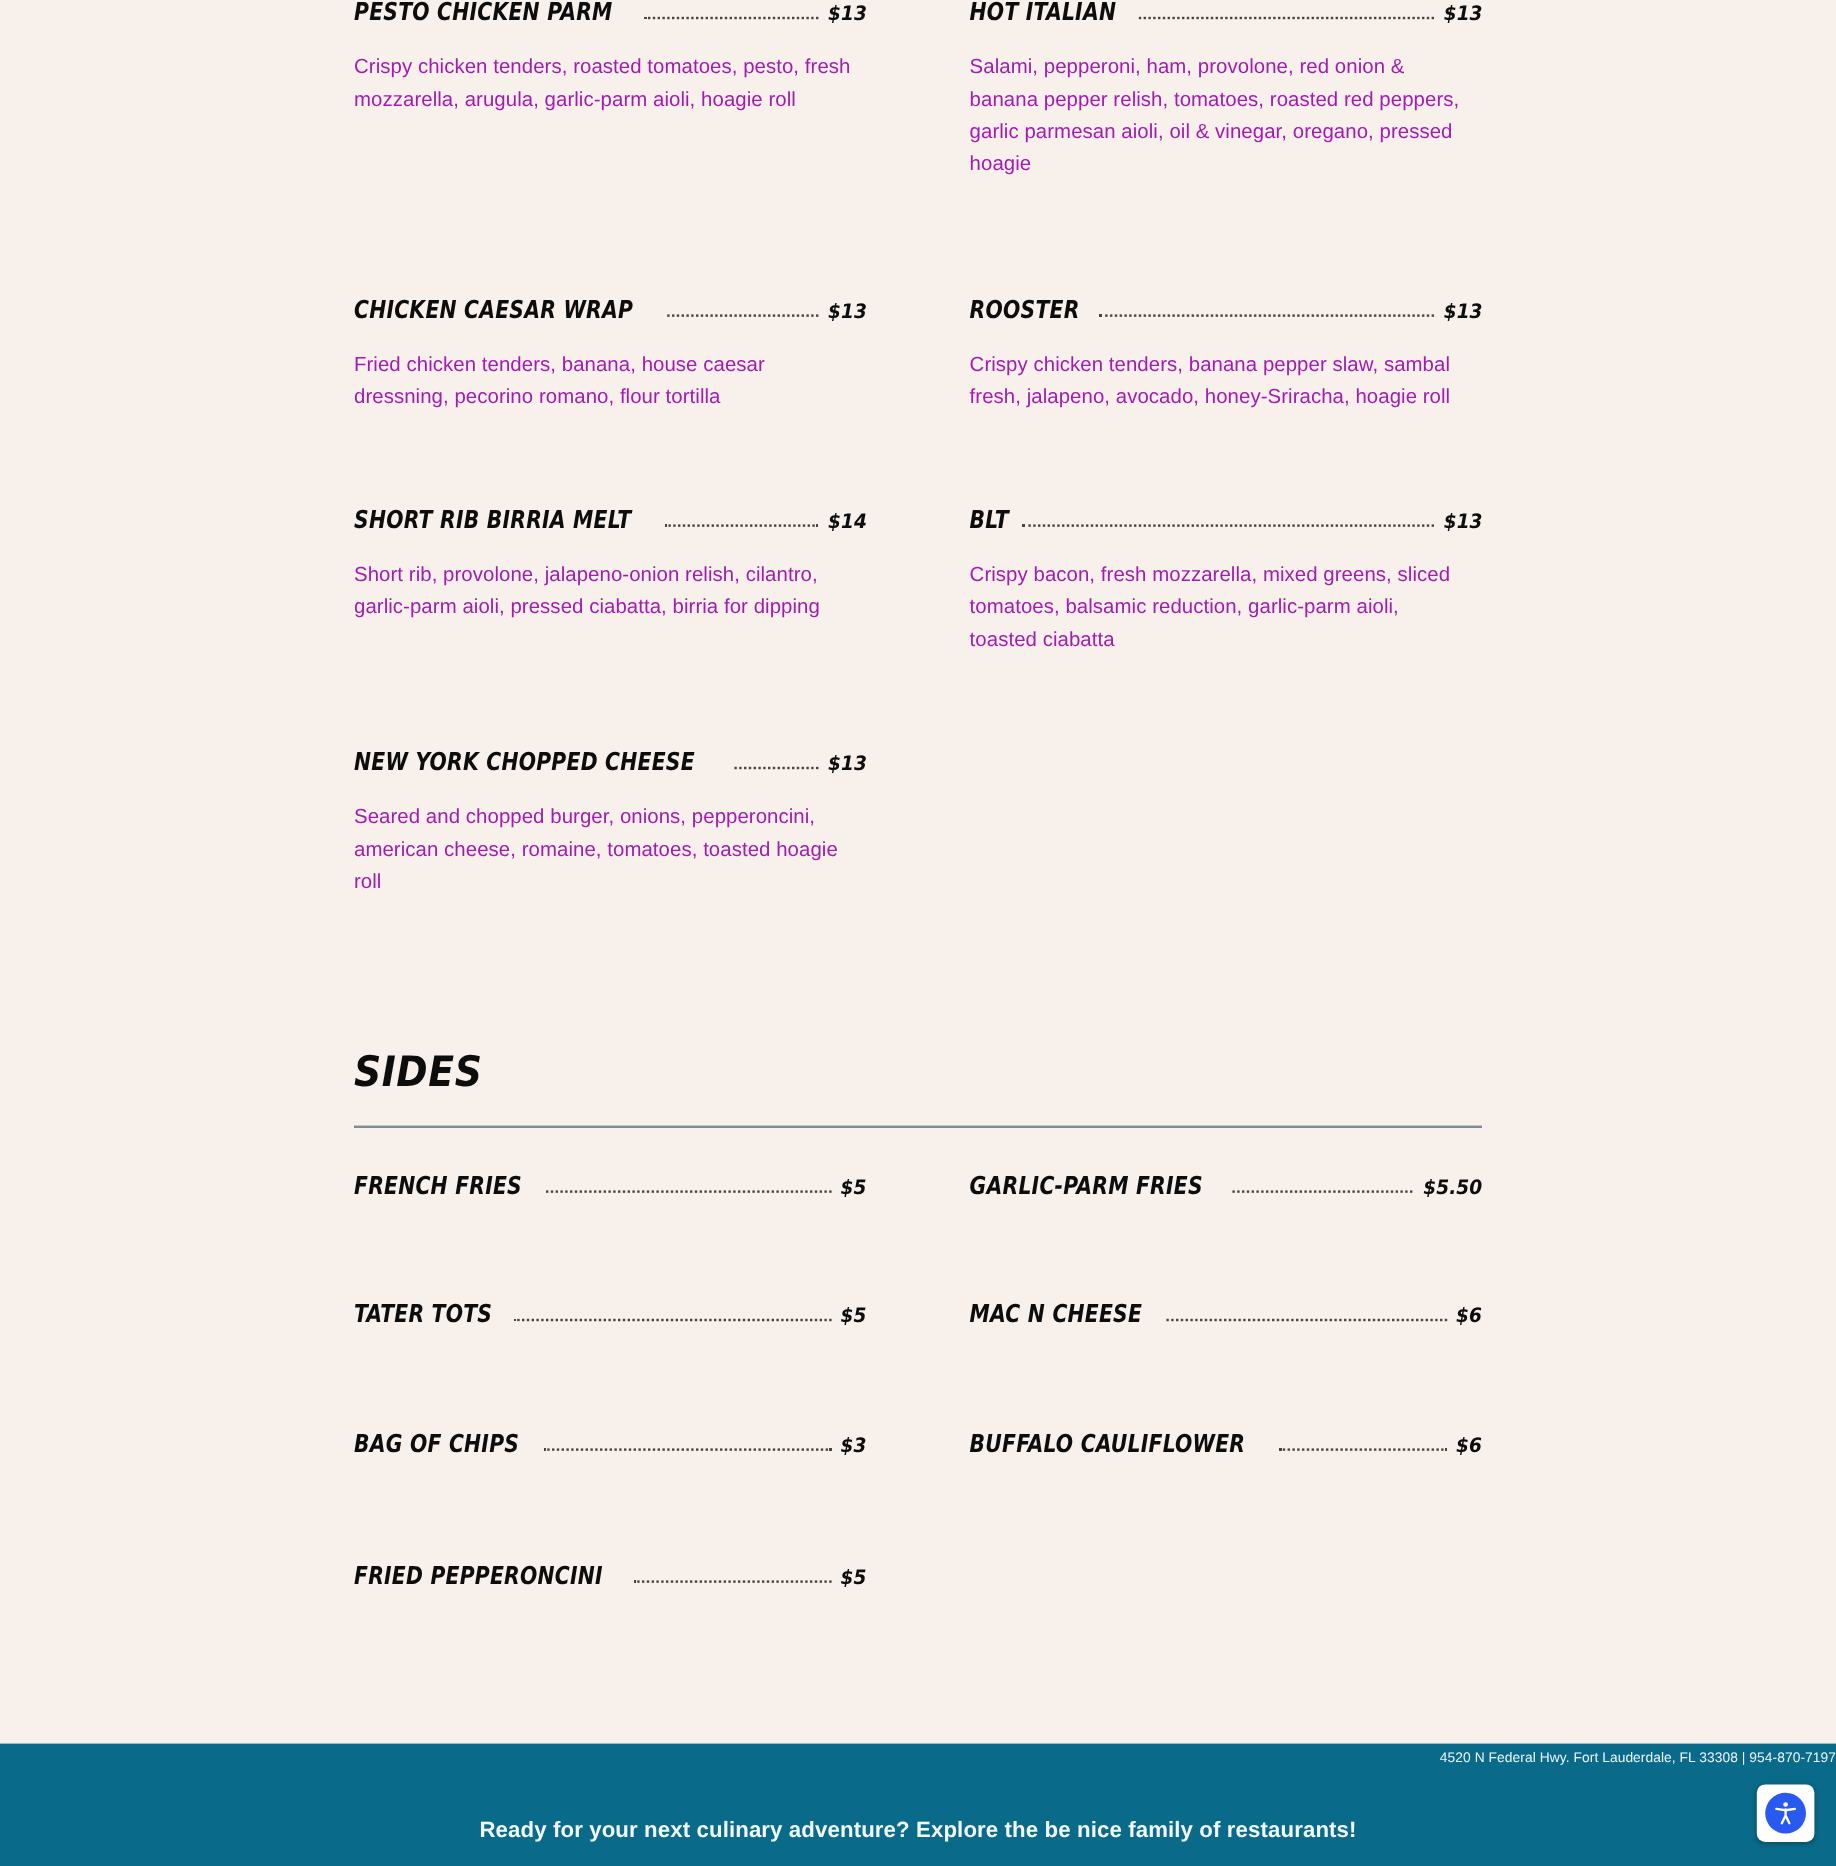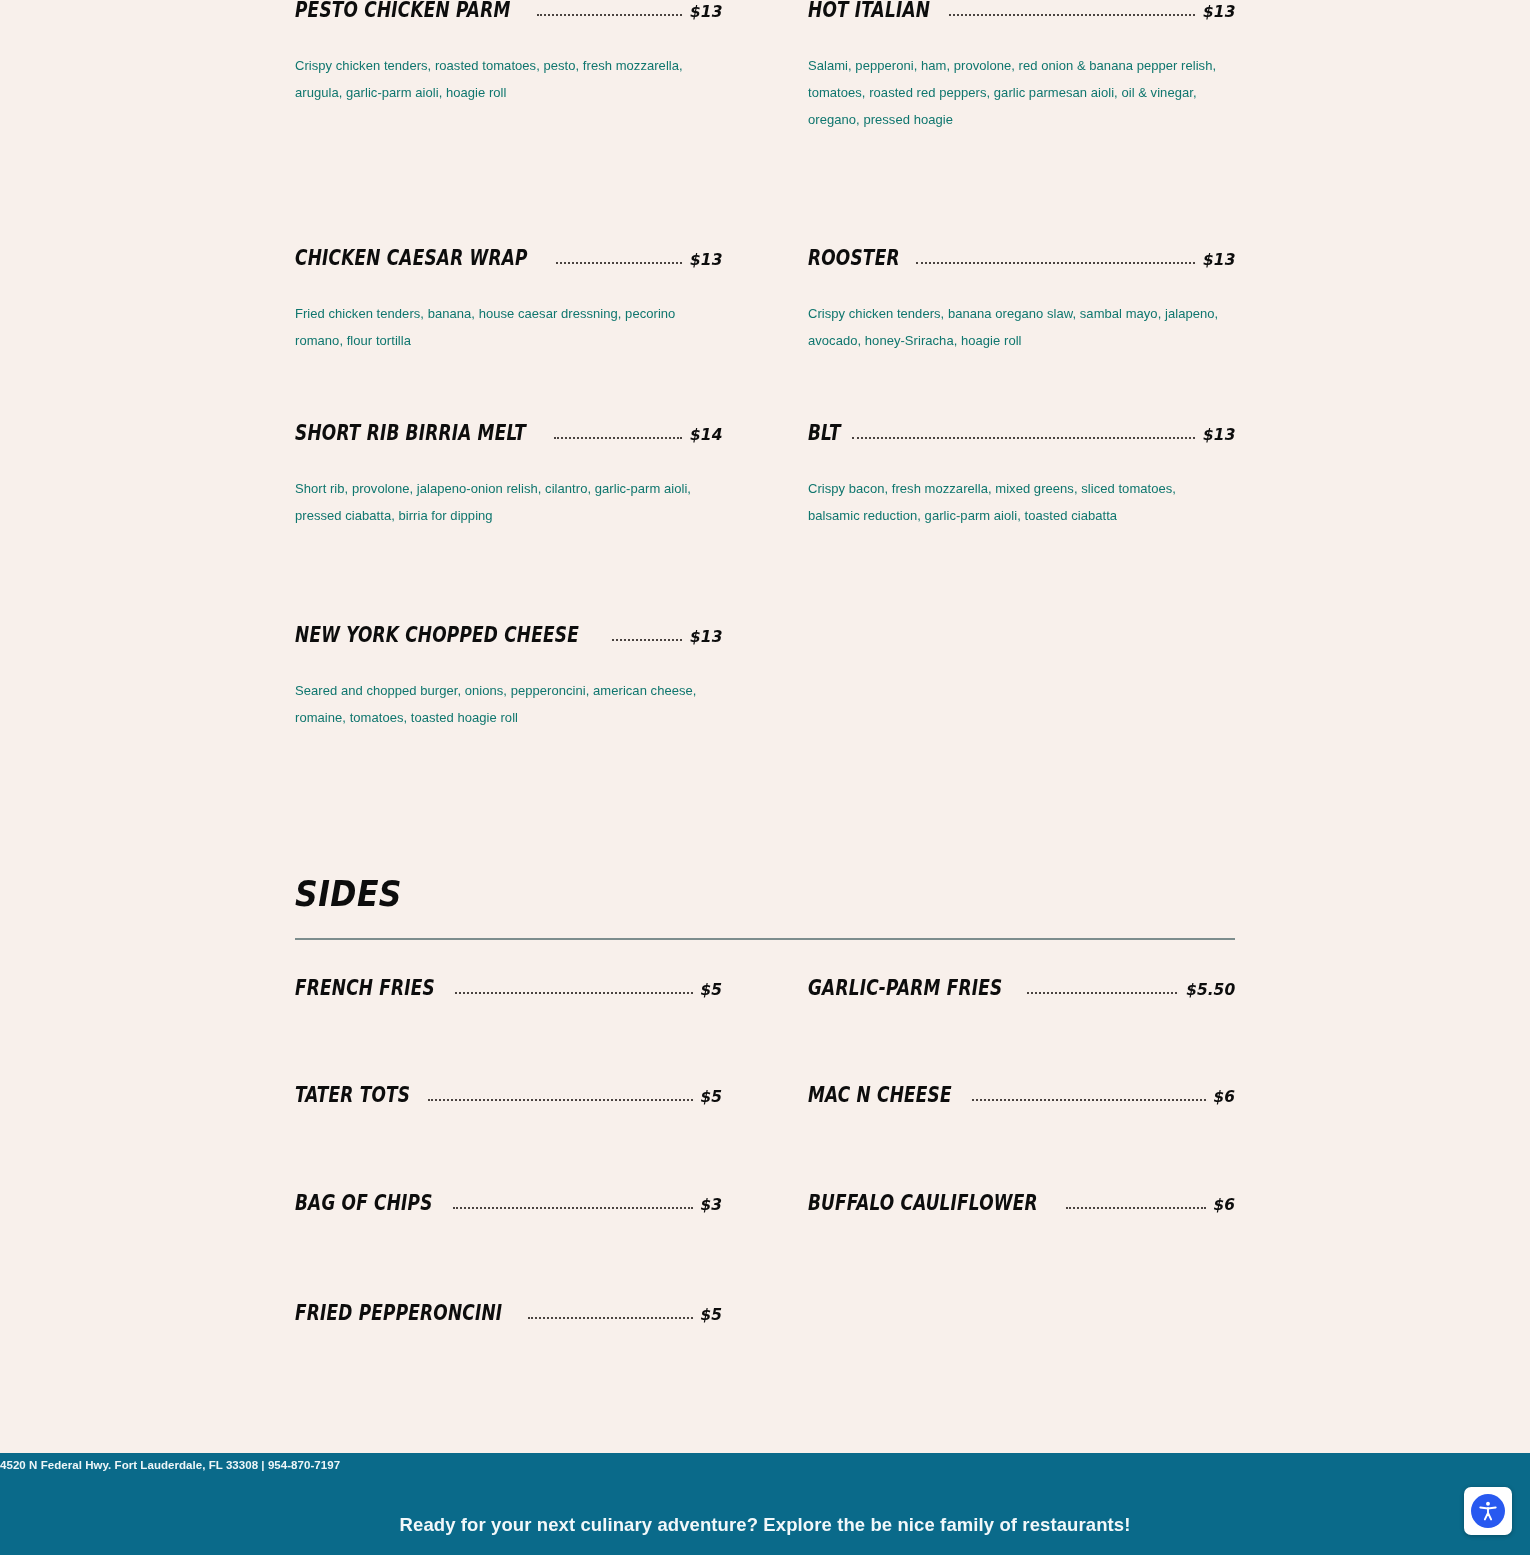--- a/index.html
+++ b/index.html
@@ -82,25 +82,25 @@
     font-size: 16.5px;
     color: #0D0D0D;
     letter-spacing: 0px;
     line-height: 1;
     flex: 0 0 auto;
     transform: scaleX(0.94);
     transform-origin: right bottom;
   }
 
   .entry-desc {
-    margin-top: 31px;
+    margin-top: 21px;
     font-family: "Liberation Sans", sans-serif;
-    font-size: 13px;
+    font-size: 17px;
     line-height: 27px;
-    color: #0f766e;
+    color: #a21caf;
     font-weight: 400;
     letter-spacing: 0.05px;
     max-width: 418px;
   }
 
   
   .sandwich-grid .entry { margin-bottom: 0; }
 
   
   .section {
@@ -134,27 +134,26 @@
     width: 1530px;
     height: 102px;
     background: #0A6A8A;
     color: #ffffff;
   }
   .footer-lines {
     position: absolute;
     top: 5px;
     left: 0;
     width: 100%;
-    text-align: left;
+    text-align: right;
     font-family: "Liberation Sans", sans-serif;
     font-size: 11.5px;
     line-height: 15.5px;
     color: #eef6f8;
     letter-spacing: 0.05px;
-    font-weight: bold;
   }
   .footer-lines .wix-link {
     color: #eef6f8;
     text-decoration: underline;
   }
   .footer-tagline {
     position: absolute;
     top: 60px;
     left: 0;
     width: 100%;
@@ -228,21 +227,21 @@
         </div>
         <div class="entry-desc">Fried chicken tenders, banana, house caesar dressning, pecorino romano, flour tortilla</div>
       </div>
 
       <div class="entry" style="height:175px;">
         <div class="entry-head">
           <span class="entry-name">ROOSTER</span>
           <span class="leader"></span>
           <span class="entry-price">$13</span>
         </div>
-        <div class="entry-desc">Crispy chicken tenders, banana oregano slaw, sambal mayo, jalapeno, avocado, honey-Sriracha, hoagie roll</div>
+        <div class="entry-desc">Crispy chicken tenders, banana pepper slaw, sambal fresh, jalapeno, avocado, honey-Sriracha, hoagie roll</div>
       </div>
 
       <div class="entry" style="height:202px;">
         <div class="entry-head">
           <span class="entry-name">SHORT RIB BIRRIA MELT</span>
           <span class="leader"></span>
           <span class="entry-price">$14</span>
         </div>
         <div class="entry-desc">Short rib, provolone, jalapeno-onion relish, cilantro, garlic-parm aioli, pressed ciabatta, birria for dipping</div>
       </div>

